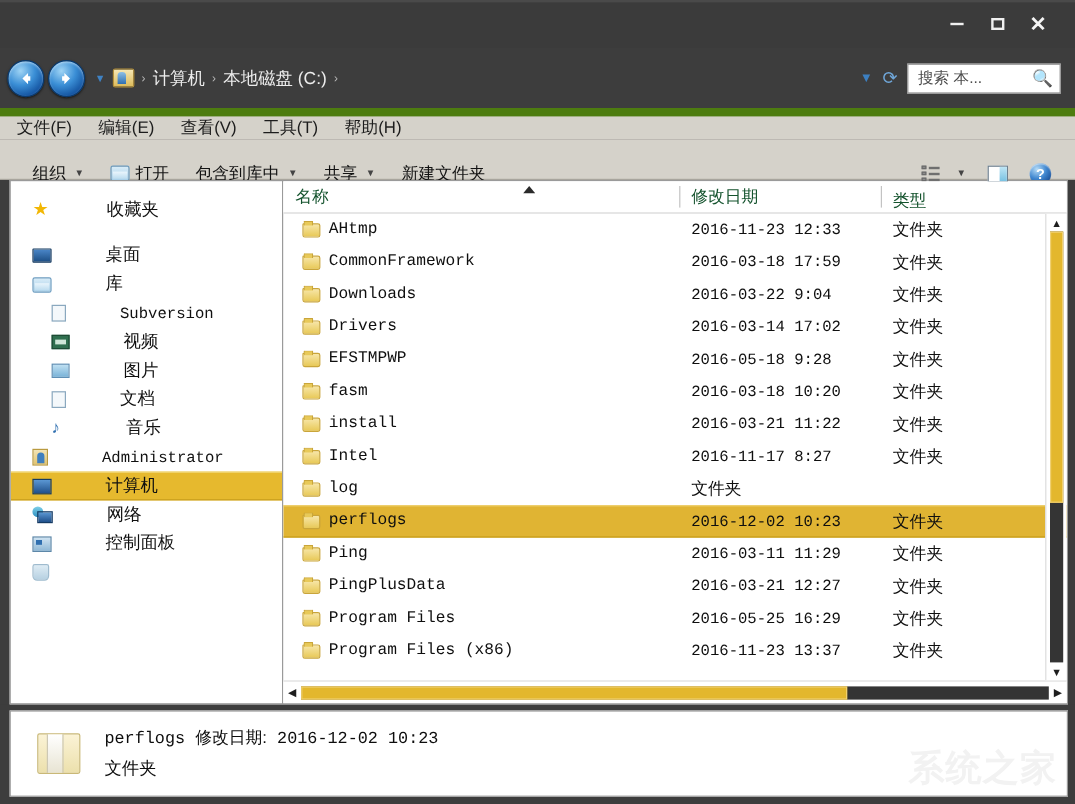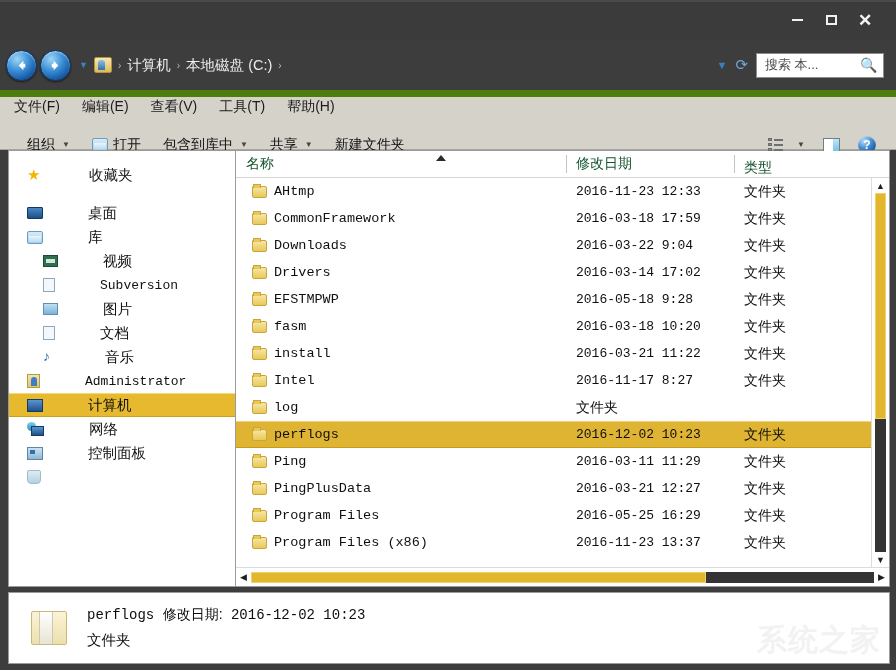--- a/index.html
+++ b/index.html
@@ -439,26 +439,26 @@
           <div class="nav-gap"></div>
           <div class="nav-row">
             <span class="ico i-monitor"></span>
             <span class="lbl">桌面</span>
           </div>
           <div class="nav-row">
             <span class="ico i-folder-open"></span>
             <span class="lbl">库</span>
           </div>
           <div class="nav-row indent1">
+            <span class="ico i-doc"></span>
+            <span class="lbl mono">Subversion</span>
+          </div>
+          <div class="nav-row indent1">
             <span class="ico i-film"></span>
             <span class="lbl">视频</span>
-          </div>
-          <div class="nav-row indent1">
-            <span class="ico i-doc"></span>
-            <span class="lbl mono">Subversion</span>
           </div>
           <div class="nav-row indent1">
             <span class="ico i-pic"></span>
             <span class="lbl">图片</span>
           </div>
           <div class="nav-row indent1">
             <span class="ico i-doc"></span>
             <span class="lbl">文档</span>
           </div>
           <div class="nav-row indent1">

